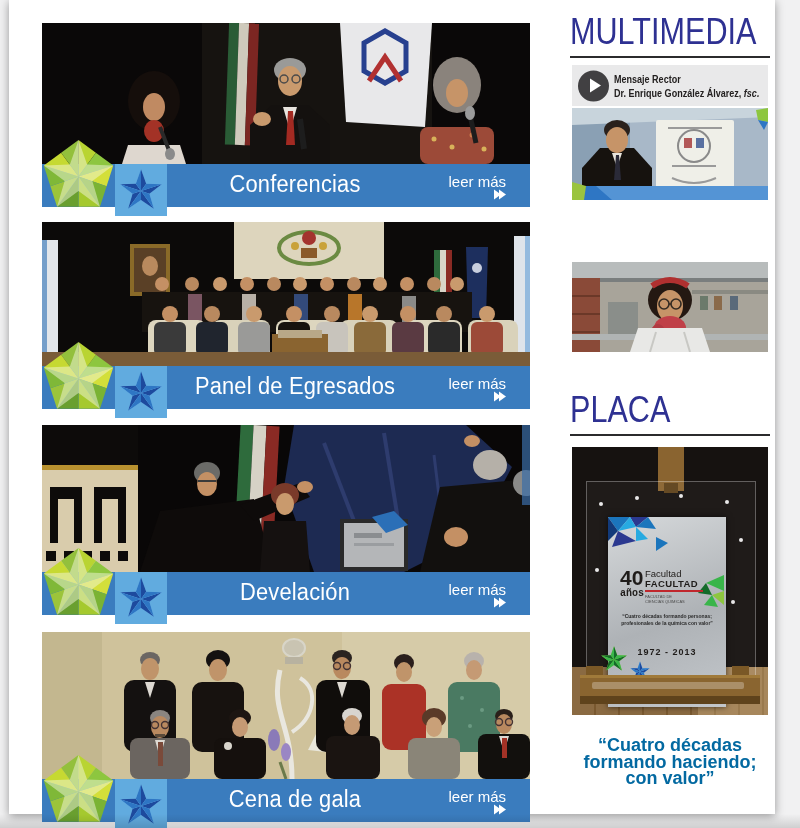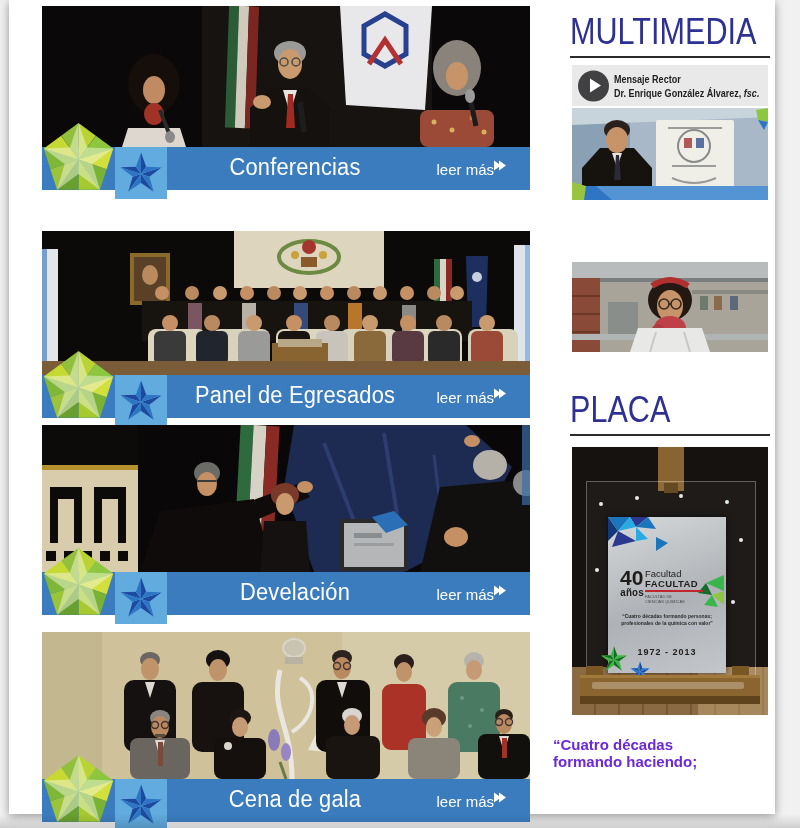--- a/index.html
+++ b/index.html
@@ -10,22 +10,22 @@
   #page::after{content:"";position:absolute;left:0;right:0;bottom:0;height:14px;
          background:linear-gradient(rgba(0,0,0,0),rgba(0,0,0,.14));pointer-events:none;}
 
   
   .card{position:absolute;left:42px;width:488px;}
   .photo{position:relative;width:488px;overflow:hidden;background:#0a0808;display:block;}
   .photo svg{display:block;width:100%;height:100%;}
   .banner{position:relative;height:43px;background:#3a7cbe;}
   .banner .title{position:absolute;left:138px;width:230px;top:50%;transform:translateY(-54%) scaleX(.95);
         color:#fff;font-size:23px;text-align:center;white-space:nowrap;letter-spacing:.2px;}
-  .more{position:absolute;right:24px;top:50%;transform:translateY(-50%);display:flex;align-items:flex-start;
-        gap:0;color:#fff;font-size:15px;cursor:pointer;white-space:nowrap;}
+  .more{position:absolute;right:24px;top:50%;transform:translateY(-50%);display:flex;align-items:flex-end;
+        gap:0;color:#fff;font-size:15px;cursor:pointer;white-space:nowrap;flex-direction:column;}
   .ff{display:flex;align-items:center;}
   .ff i{display:block;width:0;height:0;border-left:7px solid #fff;border-top:5px solid transparent;
         border-bottom:5px solid transparent;}
   .ff i+i{margin-left:-2px;}
   .logo-green{position:absolute;left:0;top:-27px;width:73px;height:74px;}
   .logo-blue{position:absolute;left:73px;top:0;width:52px;height:48px;}
 
   
   .side-heading{position:absolute;left:570px;margin:0;color:#2e3192;font-weight:400;font-size:36px;
         line-height:1;transform:scaleX(.85);transform-origin:left;white-space:nowrap;}
@@ -45,51 +45,51 @@
   
   .plaque-photo{position:absolute;left:572px;top:447px;width:196px;height:268px;background:#161210;overflow:hidden;}
   .pp-floor{position:absolute;left:0;bottom:0;width:100%;height:48px;
         background:repeating-linear-gradient(90deg,#8a6a42 0 22px,#79582f 22px 24px);}
   .pp-floor-light{position:absolute;right:0;bottom:0;width:70px;height:48px;background:rgba(255,225,170,.25);}
   .pp-post{position:absolute;left:86px;top:0;width:26px;height:44px;background:#8a6430;}
   .pp-clamp{position:absolute;left:92px;top:36px;width:14px;height:10px;background:#5f431c;}
   .pp-glass{position:absolute;left:14px;top:34px;width:168px;height:196px;
         border:1px solid rgba(255,255,255,.30);background:rgba(255,255,255,.04);}
   .pp-dot{position:absolute;width:4px;height:4px;border-radius:50%;background:#fff;opacity:.9;}
-  .pp-plate{position:absolute;left:36px;top:70px;width:118px;height:156px;
+  .pp-plate{position:absolute;left:36px;top:70px;width:118px;height:190px;
         background:linear-gradient(160deg,#d6d9db 0%,#aeb2b6 55%,#c3c7cb 100%);
         box-shadow:0 0 6px rgba(0,0,0,.6);}
   .pp-40{position:absolute;left:12px;top:50px;font-size:21px;font-weight:700;color:#1f1c1a;line-height:1;}
   .pp-anios{position:absolute;left:12px;top:71px;font-size:10px;font-weight:700;color:#1f1c1a;font-family:Liberation Mono, monospace;}
   .pp-haciendo{position:absolute;left:37px;top:51px;font-size:9.5px;color:#1f1c1a;}
   .pp-ciencia{position:absolute;left:37px;top:61px;font-size:9.5px;font-weight:700;color:#1f1c1a;letter-spacing:.4px;}
   .pp-redline{position:absolute;left:37px;top:73px;width:58px;height:2px;background:#c0272d;}
   .pp-fac{position:absolute;left:37px;top:77px;font-size:4px;color:#4a4a4a;line-height:5px;width:60px;}
   .pp-quote{position:absolute;left:9px;top:96px;width:100px;text-align:center;font-size:5px;
         font-weight:700;color:#2a2a2a;line-height:6.5px;}
   .pp-years{position:absolute;left:0;top:130px;width:118px;text-align:center;font-size:9px;
         font-weight:700;color:#1f1c1a;letter-spacing:1px;}
   .pp-star{position:absolute;}
   .pp-ledge{position:absolute;left:8px;top:228px;width:180px;height:24px;background:#8a6530;border-top:3px solid #a07a3a;}
   .pp-ledge-front{position:absolute;left:8px;top:249px;width:180px;height:8px;background:#5f431c;}
   .pp-ledge-glass{position:absolute;left:20px;top:235px;width:152px;height:7px;background:rgba(255,255,255,.28);border-radius:2px;}
   .pp-block-l{position:absolute;left:14px;top:219px;width:17px;height:12px;background:#7a5826;}
   .pp-block-r{position:absolute;left:160px;top:219px;width:17px;height:12px;background:#7a5826;}
 
-  .big-quote{position:absolute;left:553px;top:737px;width:234px;text-align:left;font-weight:700;
-        font-size:15px;line-height:16.5px;color:#6d28d9;}
+  .big-quote{position:absolute;left:553px;top:737px;width:234px;text-align:center;font-weight:700;
+        font-size:18px;line-height:16.5px;color:#0369a1;}
   .big-quote span{display:block;}
 </style>
 </head>
 <body>
 
 <div id="page">
   <div class="sheet"></div>
 
-  <div class="card" style="top:6px">
+  <div class="card" style="top:23px">
     <div class="photo" style="height:141px">
       <svg viewBox="0 0 488 141" preserveAspectRatio="none">
         <rect width="488" height="141" fill="#0a0808"></rect>
         <rect x="160" y="0" width="230" height="141" fill="#161310"></rect>
         <g transform="rotate(2 200 60)">
           <rect x="185" y="0" width="10" height="122" fill="#2a5c36"></rect>
           <rect x="195" y="0" width="10" height="122" fill="#cfcabc"></rect>
           <rect x="205" y="0" width="10" height="122" fill="#7c2622"></rect>
         </g>
         <polygon points="298,0 390,0 383,104 304,99" fill="#e8e8ea"></polygon>
@@ -157,21 +157,21 @@
       <span class="more">
         <span>leer más</span>
         <span class="ff">
             <i></i>
             <i></i>
           </span>
       </span>
     </div>
   </div>
 
-  <div class="card" style="top:231px">
+  <div class="card" style="top:222px">
     <div class="photo" style="height:144px">
       <svg viewBox="0 0 488 144" preserveAspectRatio="none">
         <rect width="488" height="144" fill="#0c0a09"></rect>
         <rect x="192" y="0" width="150" height="57" fill="#ddd5bd"></rect>
         <ellipse cx="267" cy="26" rx="30" ry="16" fill="none" stroke="#6b8a42" stroke-width="4"></ellipse>
         <circle cx="267" cy="16" r="7" fill="#a3342e"></circle>
           <circle cx="253" cy="24" r="4" fill="#c9a23a"></circle>
         <circle cx="281" cy="24" r="4" fill="#c9a23a"></circle>
           <rect x="259" y="26" width="16" height="10" fill="#8a5a2a"></rect>
         <rect x="88" y="22" width="40" height="52" fill="#8a6a28"></rect>
@@ -610,14 +610,15 @@
     <div class="pp-block-l"></div>
     <div class="pp-block-r"></div>
     <div class="pp-ledge"></div>
     <div class="pp-ledge-glass"></div>
     <div class="pp-ledge-front"></div>
   </div>
 
   <div class="big-quote">
     <span>“Cuatro décadas</span>
     <span>formando haciendo;</span>
+    <span>con valor”</span>
   </div>
 </div>
 
 </body></html>

